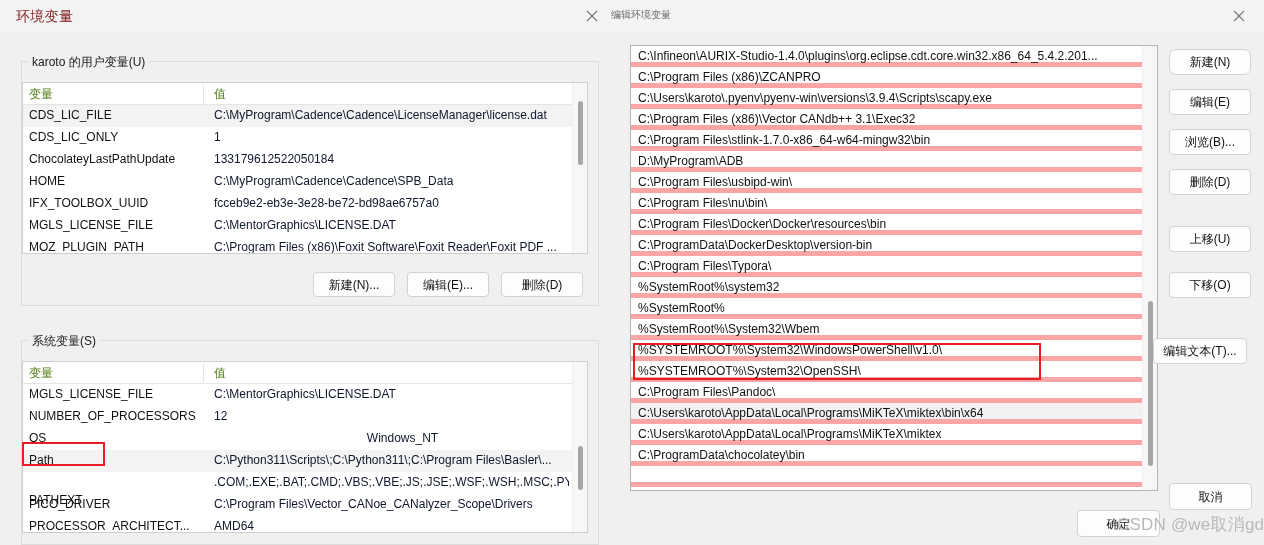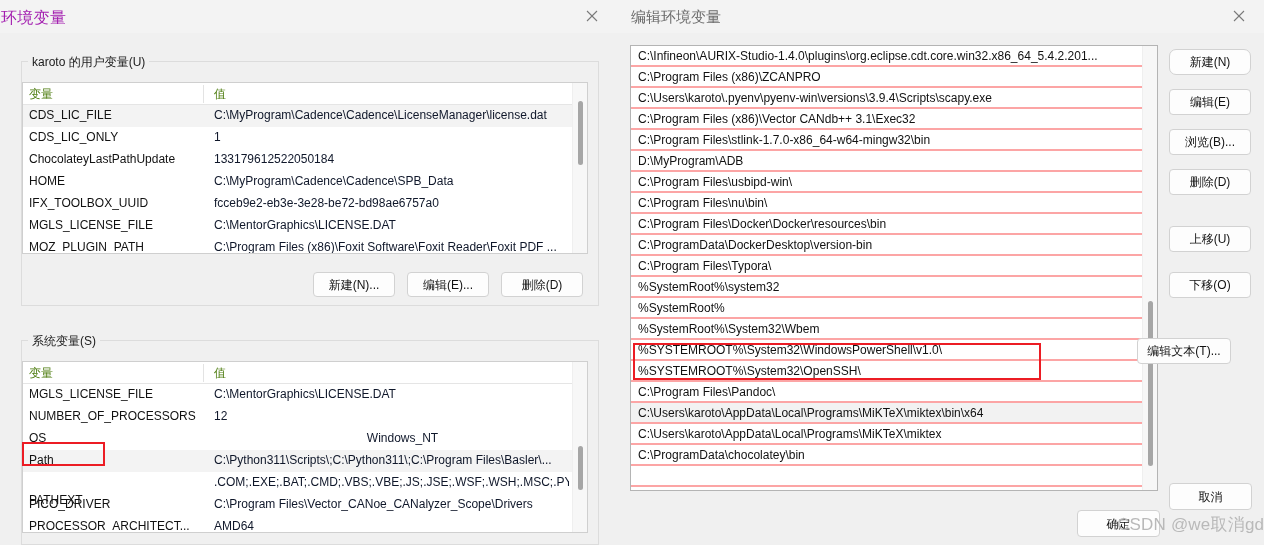--- a/index.html
+++ b/index.html
@@ -18,22 +18,22 @@
   #left-window {
     position: absolute; left: 0; top: 0; width: 609px; height: 545px;
     background: #f0f0f0;
     border-right: 1px solid #d8d8d8;
   }
   #left-titlebar {
     position: absolute; left: 0; top: 0; width: 609px; height: 33px;
     background: #f3f3f3;
   }
   #left-title {
-    position: absolute; left: 1px; top: 8px;
-    font-size: 16px; color: #a21caf;
+    position: absolute; left: 16px; top: 8px;
+    font-size: 14px; color: #7f1d1d;
     letter-spacing: .3px;
   }
   .win-close {
     position: absolute; width: 34px; height: 24px;
     cursor: default;
   }
   .win-close svg { position:absolute; left:11px; top:6px; }
 
   #left-body {
     position: absolute; left: 0; top: 33px; width: 609px; height: 512px;
@@ -128,33 +128,33 @@
   
   #right-window {
     position: absolute; left: 609px; top: 0; width: 655px; height: 545px;
     background: #f0f0f0;
   }
   #right-titlebar {
     position: absolute; left: 0; top: 0; width: 655px; height: 33px;
     background: #f3f3f3;
   }
   #right-title {
-    position: absolute; left: 22px; top: 8px;
-    font-size: 15px; color: #6b6b6b;
+    position: absolute; left: 2px; top: 8px;
+    font-size: 10px; color: #6b6b6b;
   }
   #path-list {
     position: absolute; left: 21px; top: 45px; width: 528px; height: 446px;
     background: #ffffff;
     border: 1px solid #b4b4b4;
     overflow: hidden;
   }
   #path-list .plv-rows { position: relative; }
   .plv-row {
     position: relative; height: 21px;
-    border-bottom: 2px solid #fca5a5;
+    border-bottom: 5px solid #fca5a5;
   }
   .plv-row.selected { background: #f2f2f2; }
   .plv-row span {
     position: absolute; left: 7px; top: 3px;
     font-size: 12px; color: #111;
     white-space: nowrap;
   }
   #watermark {
     position: absolute;
     font-size: 17px;
@@ -362,21 +362,21 @@
         <div class="thumb" style="top:255px; height:165px;"></div>
       </div>
     </div>
 
     <div class="btn" style="left:560px; top:49px; width:82px; height:26px;border-radius:7px;">新建(N)</div>
     <div class="btn" style="left:560px; top:89px; width:82px; height:26px;">编辑(E)</div>
     <div class="btn" style="left:560px; top:129px; width:82px; height:26px;">浏览(B)...</div>
     <div class="btn" style="left:560px; top:169px; width:82px; height:26px;">删除(D)</div>
     <div class="btn" style="left:560px; top:226px; width:82px; height:26px;">上移(U)</div>
     <div class="btn" style="left:560px; top:272px; width:82px; height:26px;">下移(O)</div>
-    <div class="btn" style="left:528px; top:338px; width:94px; height:26px;">编辑文本(T)...</div>
+    <div class="btn" style="left:544px; top:338px; width:94px; height:26px;">编辑文本(T)...</div>
 
     <div class="btn" style="left:468px; top:510px; width:83px; height:27px;">确定</div>
     <div class="btn" style="left:560px; top:483px; width:83px; height:27px;">取消</div>
 
     <div id="watermark" style="left:508px; top:513px;">CSDN @we取消gdq</div>
 
     <div class="redbox" style="left:24px; top:343px; width:408px; height:37px;"></div>
 
   </div>
 </div>

